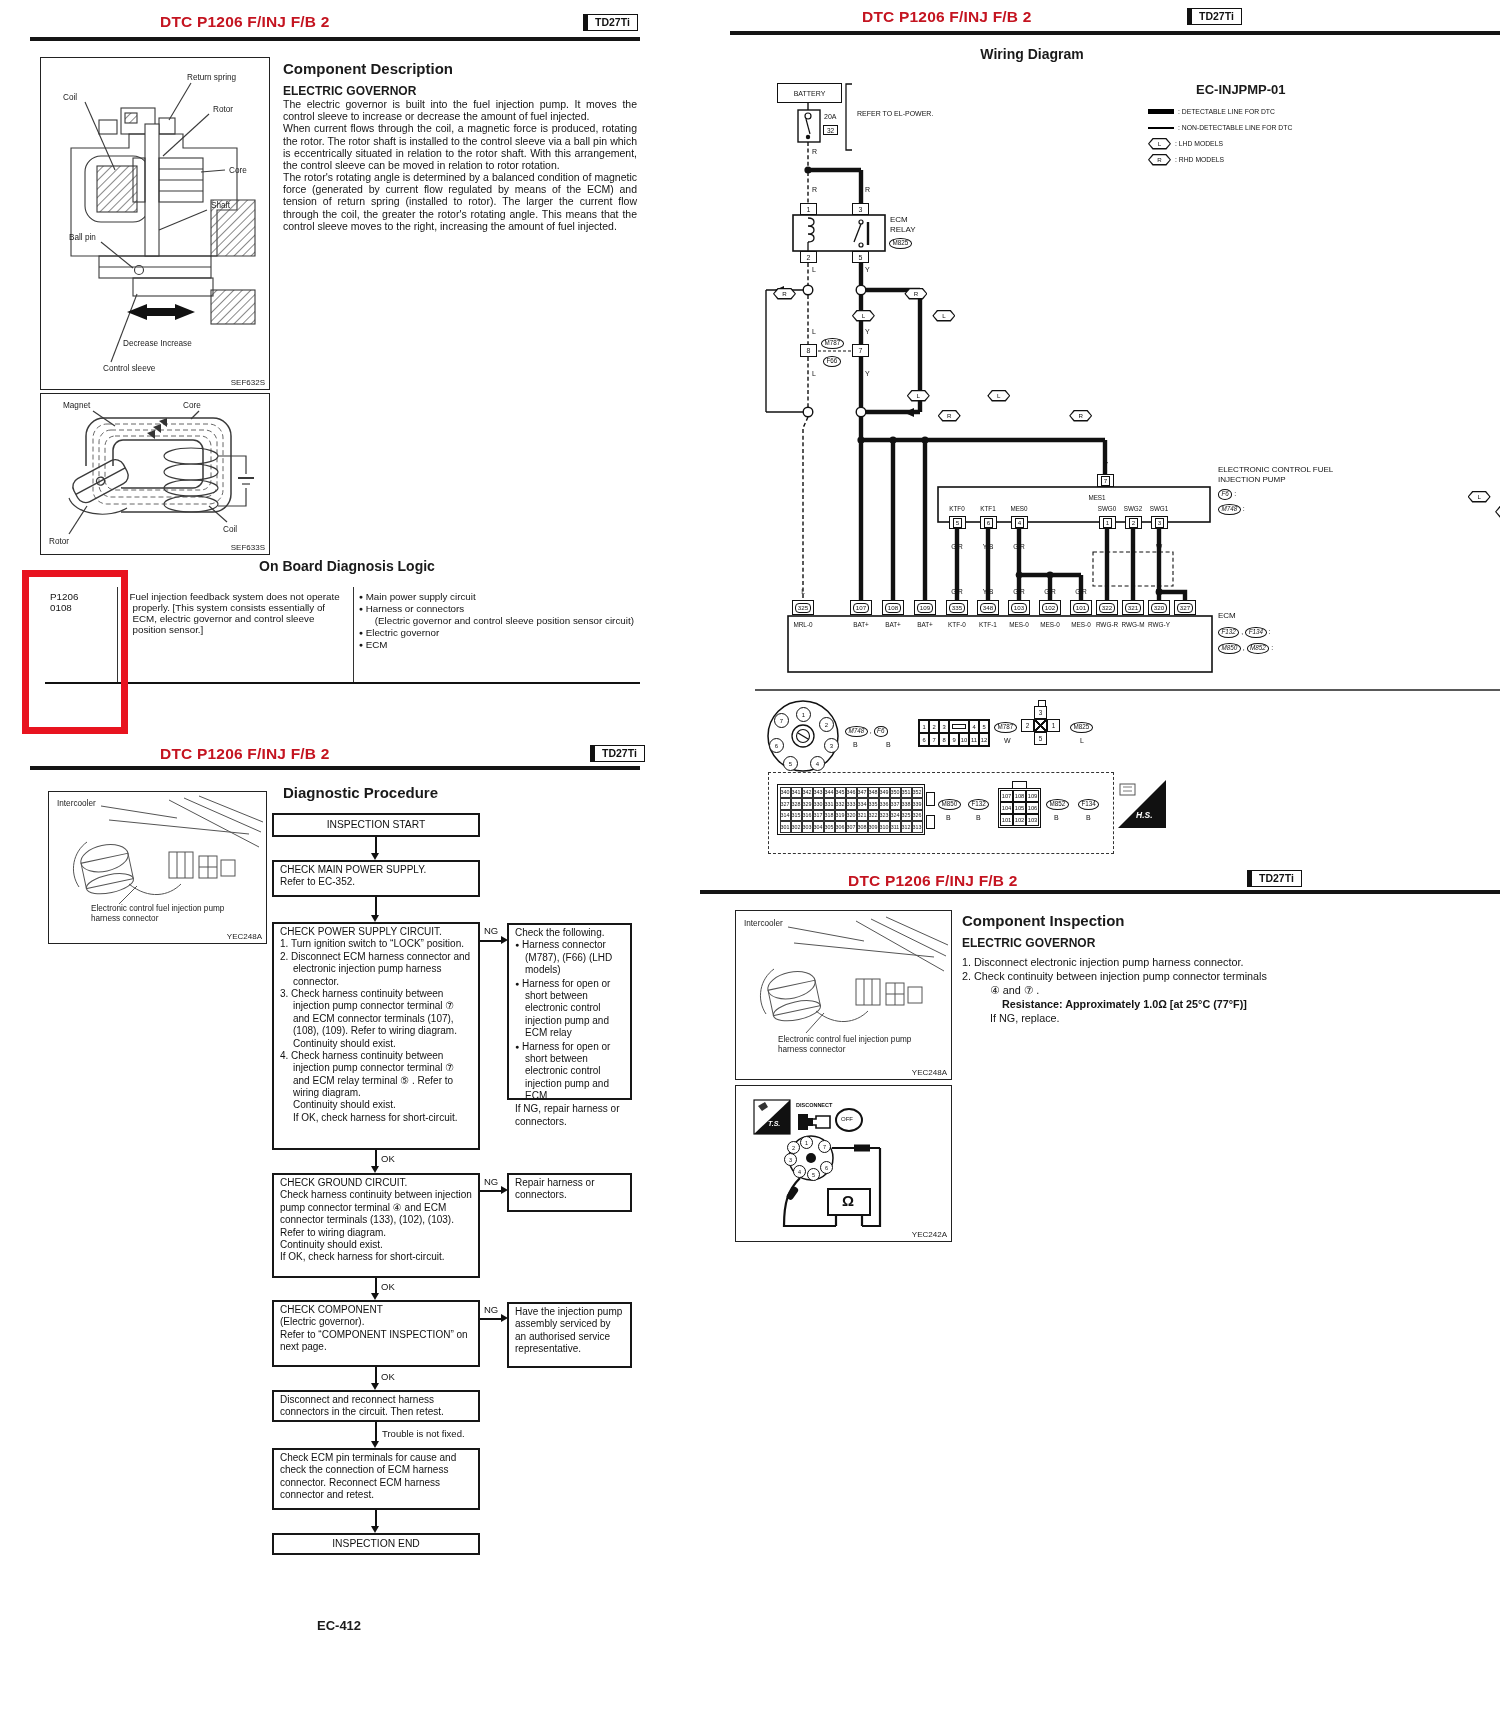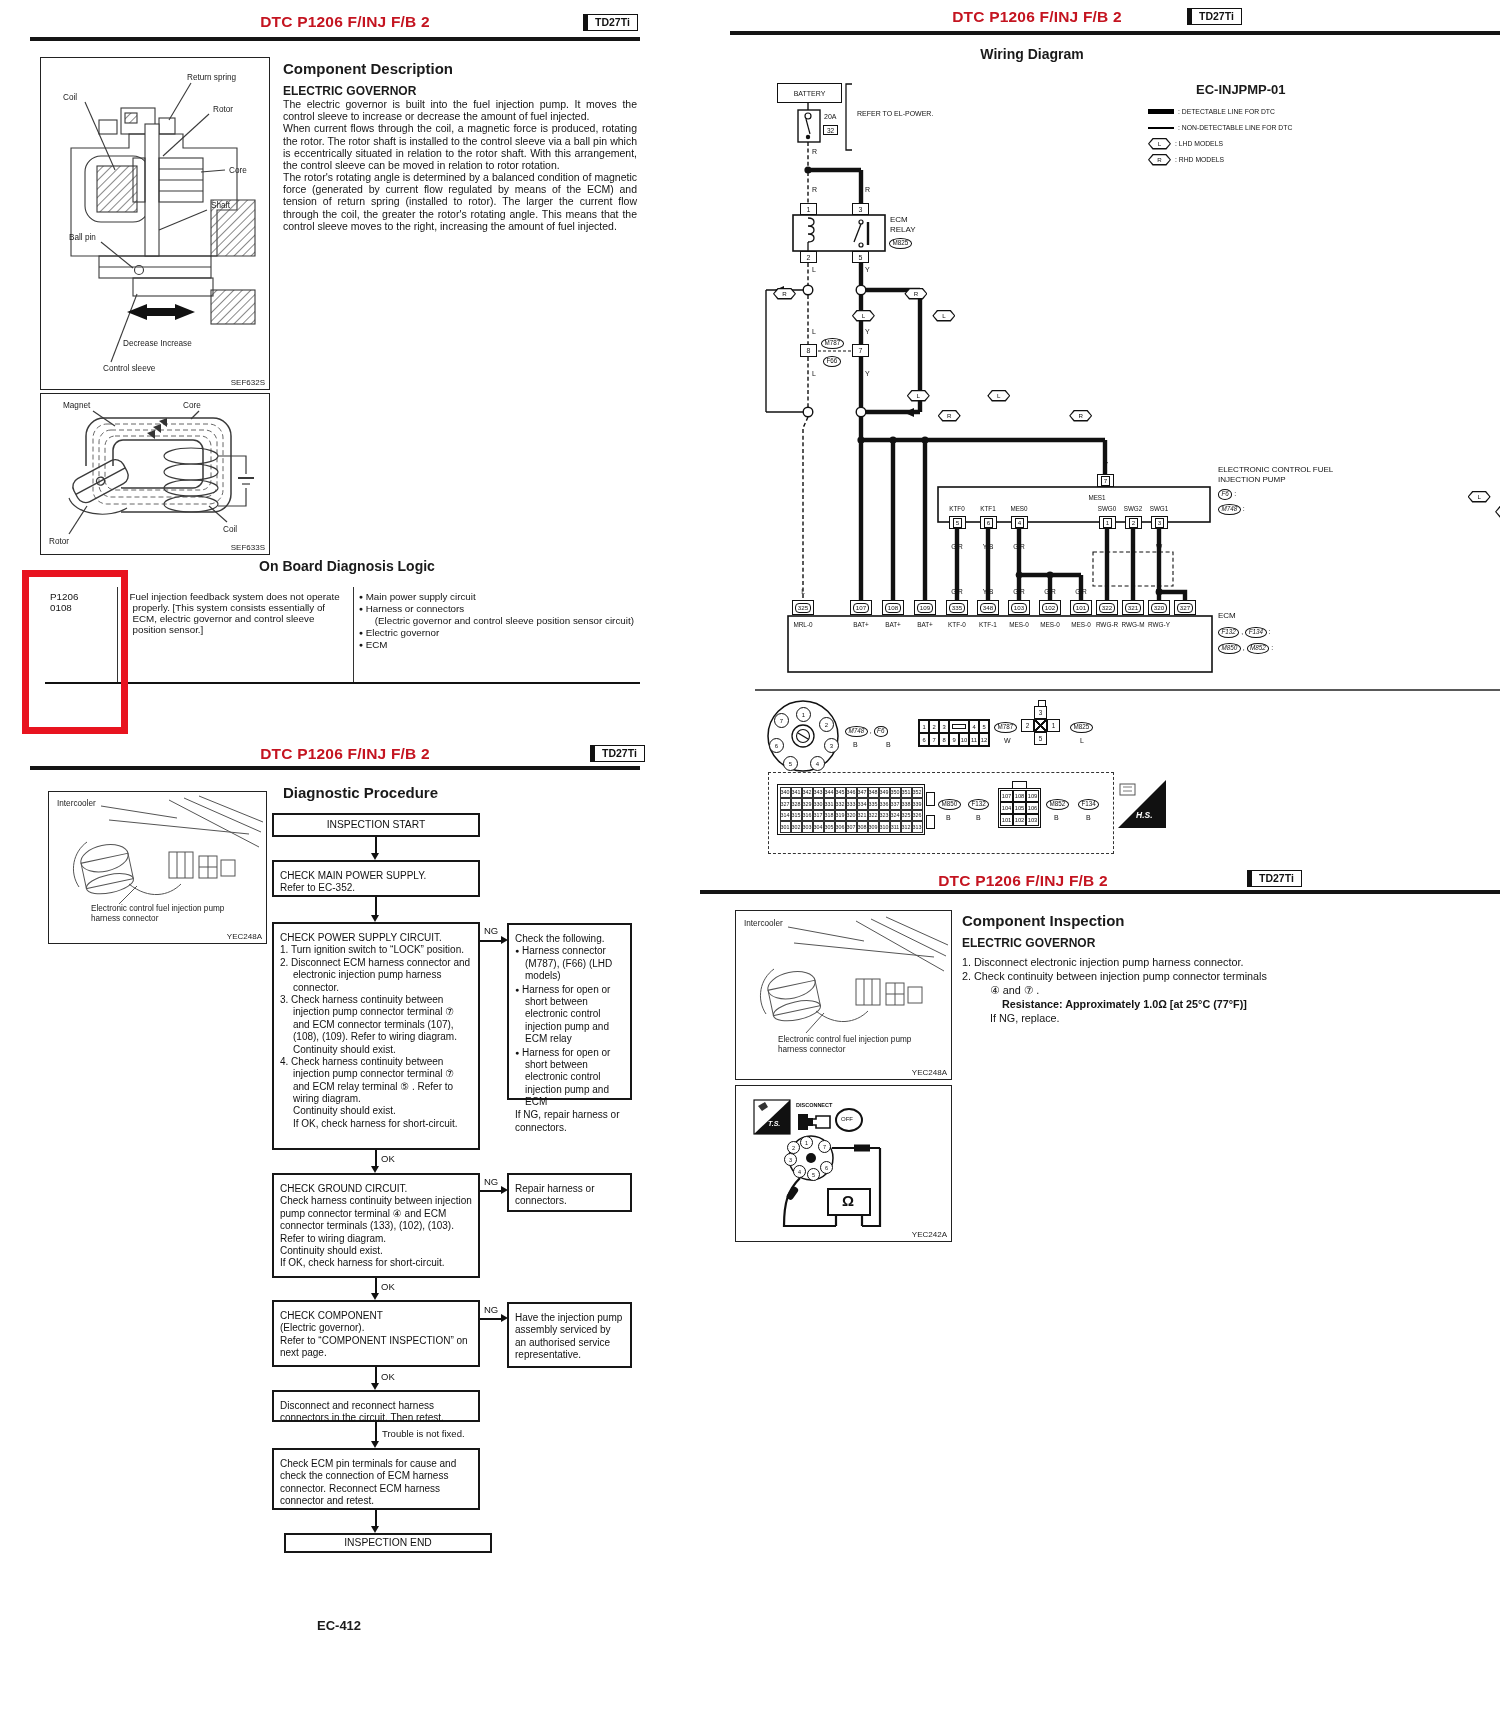--- a/index.html
+++ b/index.html
@@ -1,19 +1,19 @@
 <!DOCTYPE html>
 <html><head>
 <meta charset="utf-8">
 <style>
   html,body{margin:0;padding:0;}
   body{width:1500px;height:1720px;position:relative;background:#ffffff;
        font-family:"Liberation Sans","DejaVu Sans",sans-serif;color:#161616;}
   .a{position:absolute;}
-  .hdr-red{position:absolute;color:#c41420;font-weight:bold;font-size:15.5px;text-align:center;letter-spacing:.2px;}
+  .hdr-red{position:absolute;color:#c41420;font-weight:bold;font-size:15.5px;letter-spacing:.2px;}
   .badge{position:absolute;border:1.5px solid #111;border-left:5px solid #111;background:#fff;
          font-size:10.5px;font-weight:bold;padding:0 7px 1px 7px;color:#111;line-height:14px;}
   .rule{position:absolute;background:#151515;}
   .h2{position:absolute;font-size:15px;font-weight:bold;color:#1a1a1a;}
   .h3{position:absolute;font-size:12px;font-weight:bold;color:#1a1a1a;}
   .body-just{position:absolute;font-size:10.5px;line-height:1.16;text-align:justify;color:#141414;}
   .body-just p{margin:0;}
   .figbox{position:absolute;border:1.6px solid #222;background:#fff;}
   .figcode{position:absolute;font-size:8px;color:#222;}
   .figlab{position:absolute;font-size:8.2px;color:#222;line-height:1.18;}
@@ -24,21 +24,21 @@
   .obd .c1{width:65px;border-right:1px solid #333;}
   .obd .c2{width:238px;border-right:1px solid #333;}
   .obd .c3{width:292px;}
   .obd .hrow>div{display:flex;flex-direction:column;align-items:center;justify-content:center;height:31px;text-align:center;}
   .obd .brow>div{padding:4px 5px;min-height:87px;}
   .bl{padding-left:10px;text-indent:-10px;margin-bottom:1px;}
   .bl i{font-style:normal;font-size:7px;vertical-align:1px;}
   .bl.ind{padding-left:16px;text-indent:0;}
   .redbox{position:absolute;border:7px solid #e8131f;background:transparent;}
   
-  .flowbox{position:absolute;border:2px solid #161616;background:#fff;font-size:10px;line-height:1.24;padding:8px 6px;color:#111;box-sizing:border-box;}
+  .flowbox{position:absolute;border:2px solid #161616;background:#fff;font-size:10px;line-height:1.24;padding:2px 6px;color:#111;box-sizing:border-box;}
   .fcenter{display:flex;align-items:center;justify-content:center;text-align:center;font-size:10.3px;}
   .fli{padding-left:13px;text-indent:-13px;}
   .find{padding-left:13px;}
   .fbold{font-weight:normal;}
   .okng{position:absolute;font-size:9.5px;color:#111;}
   .av{position:absolute;width:1.8px;background:#111;}
   .av::after{content:"";position:absolute;left:-3.8px;bottom:-6.5px;border:4.6px solid transparent;border-top:7px solid #111;border-bottom:0;}
   .ah{position:absolute;height:1.8px;background:#111;}
   .ah::after{content:"";position:absolute;top:-3.8px;right:-6.5px;border:4.6px solid transparent;border-left:7px solid #111;border-right:0;}
   .pgnum{position:absolute;font-size:13px;font-weight:bold;color:#1a1a1a;}
@@ -305,21 +305,21 @@
 
 <span class="okng" style="left:381px;top:1371px;">OK</span>
 <div class="av" style="left:375px;top:1367px;height:16px;"></div>
 <div class="flowbox" style="left:272px;top:1390px;width:208px;height:32px;">Disconnect and reconnect harness connectors in the circuit. Then retest.</div>
 
 <span class="okng" style="left:382px;top:1428px;">Trouble is not fixed.</span>
 <div class="av" style="left:375px;top:1422px;height:19px;"></div>
 <div class="flowbox" style="left:272px;top:1448px;width:208px;height:62px;">Check ECM pin terminals for cause and check the connection of ECM harness connector. Reconnect ECM harness connector and retest.</div>
 
 <div class="av" style="left:375px;top:1510px;height:16px;"></div>
-<div class="flowbox fcenter" style="left:284px;top:1533px;width:208px;height:16px;">INSPECTION END</div>
+<div class="flowbox fcenter" style="left:272px;top:1533px;width:208px;height:22px;">INSPECTION END</div>
 
 <div class="pgnum" style="left:317px;top:1618px;">EC-412</div>
 
 <div class="hdr-red" style="left:862px;top:8px;width:350px;">DTC P1206 F/INJ F/B 2</div>
 <div class="badge" style="left:1187px;top:8px;">TD27Ti</div>
 <div class="rule" style="left:730px;top:31px;width:770px;height:4px;"></div>
 
 <div class="a" style="left:680px;top:0;width:820px;height:862px;">
   <div class="a" style="left:252px;top:46px;width:200px;text-align:center;font-size:14px;font-weight:bold;color:#1a1a1a;">Wiring Diagram</div>
   <div class="a" style="left:516px;top:82px;font-size:13px;font-weight:bold;color:#1a1a1a;">EC-INJPMP-01</div>

